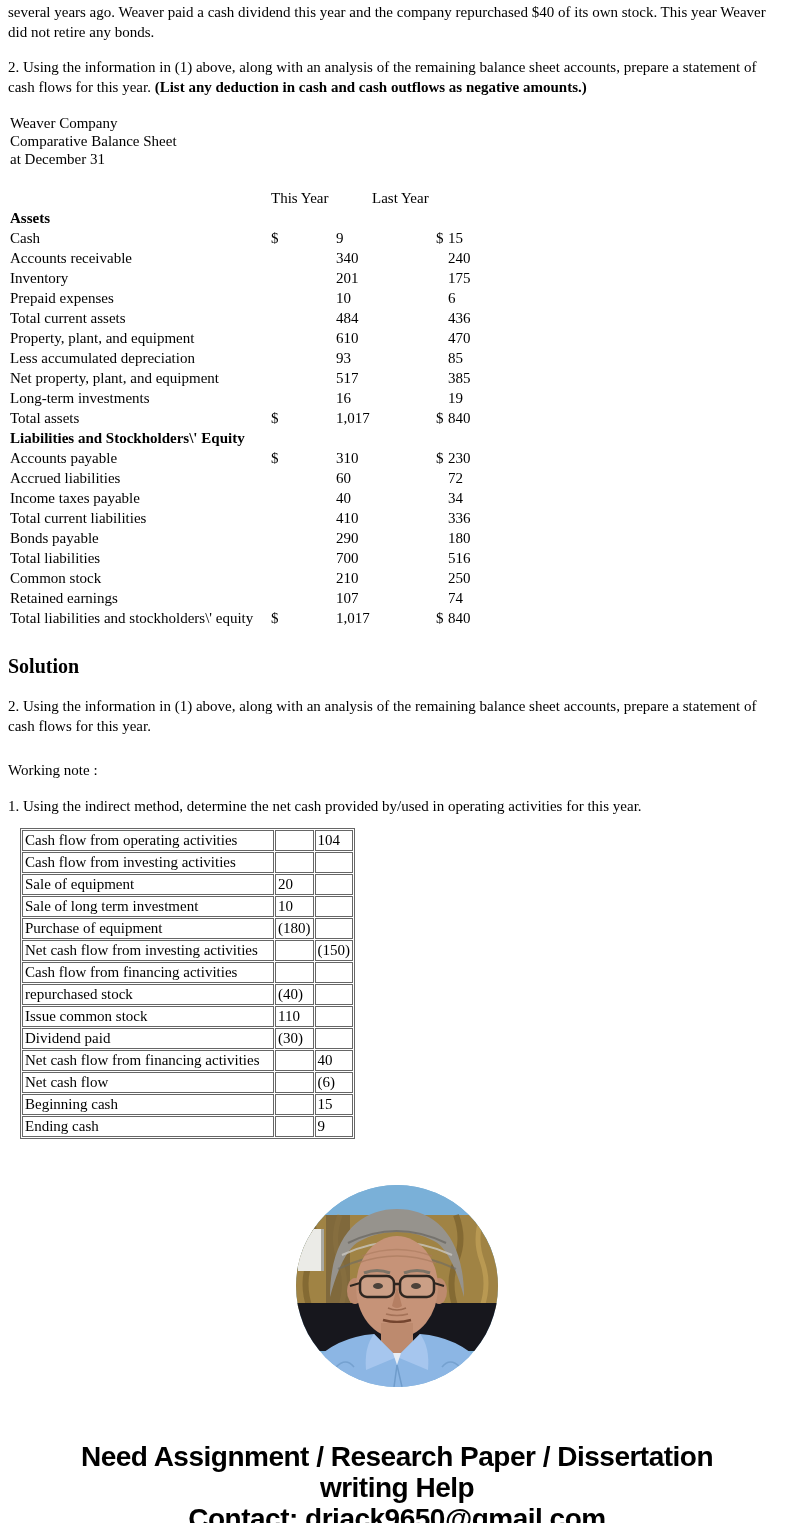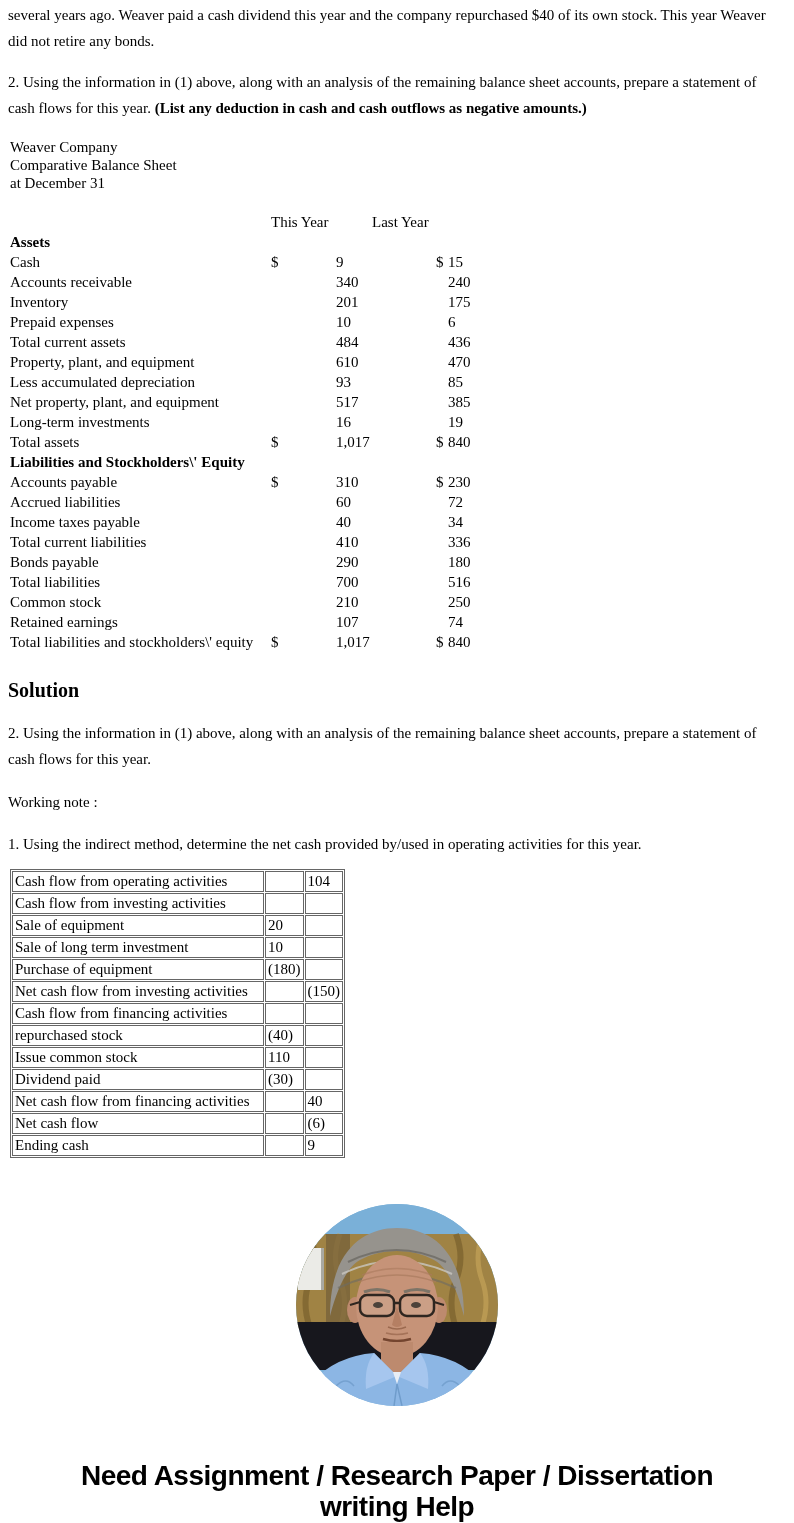--- a/index.html
+++ b/index.html
@@ -6,21 +6,21 @@
   html, body { margin: 0; padding: 0; background: #fff; }
   body {
     width: 794px;
     min-height: 1523px;
     font-family: "Liberation Serif", serif;
     font-size: 15px;
     color: #000;
   }
   .page { padding: 2px 8px 28px 8px; }
 
-  .body-text { margin: 0; line-height: 26px; max-width: 758px; }
+  .body-text { margin: 0; line-height: 20px; max-width: 758px; }
   .mt { margin-top: 15px; }
   .bold { font-weight: bold; }
 
   
   .bs { margin-top: 17px; margin-left: 2px; }
   .bs-title { line-height: 18px; white-space: nowrap; }
   .bs-header { display: flex; line-height: 20px; margin-top: 20px; }
   .bs-spacer { width: 261px; flex: none; }
   .bs-h1 { width: 101px; flex: none; }
   .bs-row { display: flex; line-height: 20px; white-space: nowrap; }
@@ -28,26 +28,26 @@
   .bs-sym  { width: 65px;  flex: none; }
   .bs-val  { width: 100px; flex: none; }
   .bs-sym2 { width: 12px;  flex: none; }
   .bs-val2 { flex: none; }
 
   .solution-heading {
     font-size: 20px; font-weight: bold; line-height: 24px;
     margin: 26px 0 0 0;
   }
   .sp1 { margin-top: 18px; }
-  .sp2 { margin-top: 17px; }
+  .sp2 { margin-top: 24px; }
   .sp3 { margin-top: 16px; }
 
   
   .cf-table {
-    margin-top: 12px; margin-left: 2px;
+    margin-top: 12px; margin-left: 12px;
     border-collapse: separate; border-spacing: 1px;
     border: 1px solid #666; font-size: 15px;
   }
   .cf-table td {
     border: 1px solid #666; padding: 0 2px;
     line-height: 19px; white-space: nowrap; vertical-align: top;
   }
   .cf-label { width: 252px; }
   .cf-mid   { width: 36px; }
   .cf-last  { width: 36px; }
@@ -336,20 +336,25 @@
           <td class="cf-mid"></td>
           <td class="cf-last">40</td>
         </tr>
 
         <tr>
           <td class="cf-label">Net cash flow</td>
           <td class="cf-mid"></td>
           <td class="cf-last">(6)</td>
         </tr>
 
+        <tr>
+          <td class="cf-label">Beginning cash</td>
+          <td class="cf-mid"></td>
+          <td class="cf-last">15</td>
+        </tr>
 
         <tr>
           <td class="cf-label">Ending cash</td>
           <td class="cf-mid"></td>
           <td class="cf-last">9</td>
         </tr>
 
     </tbody>
   </table>
 

